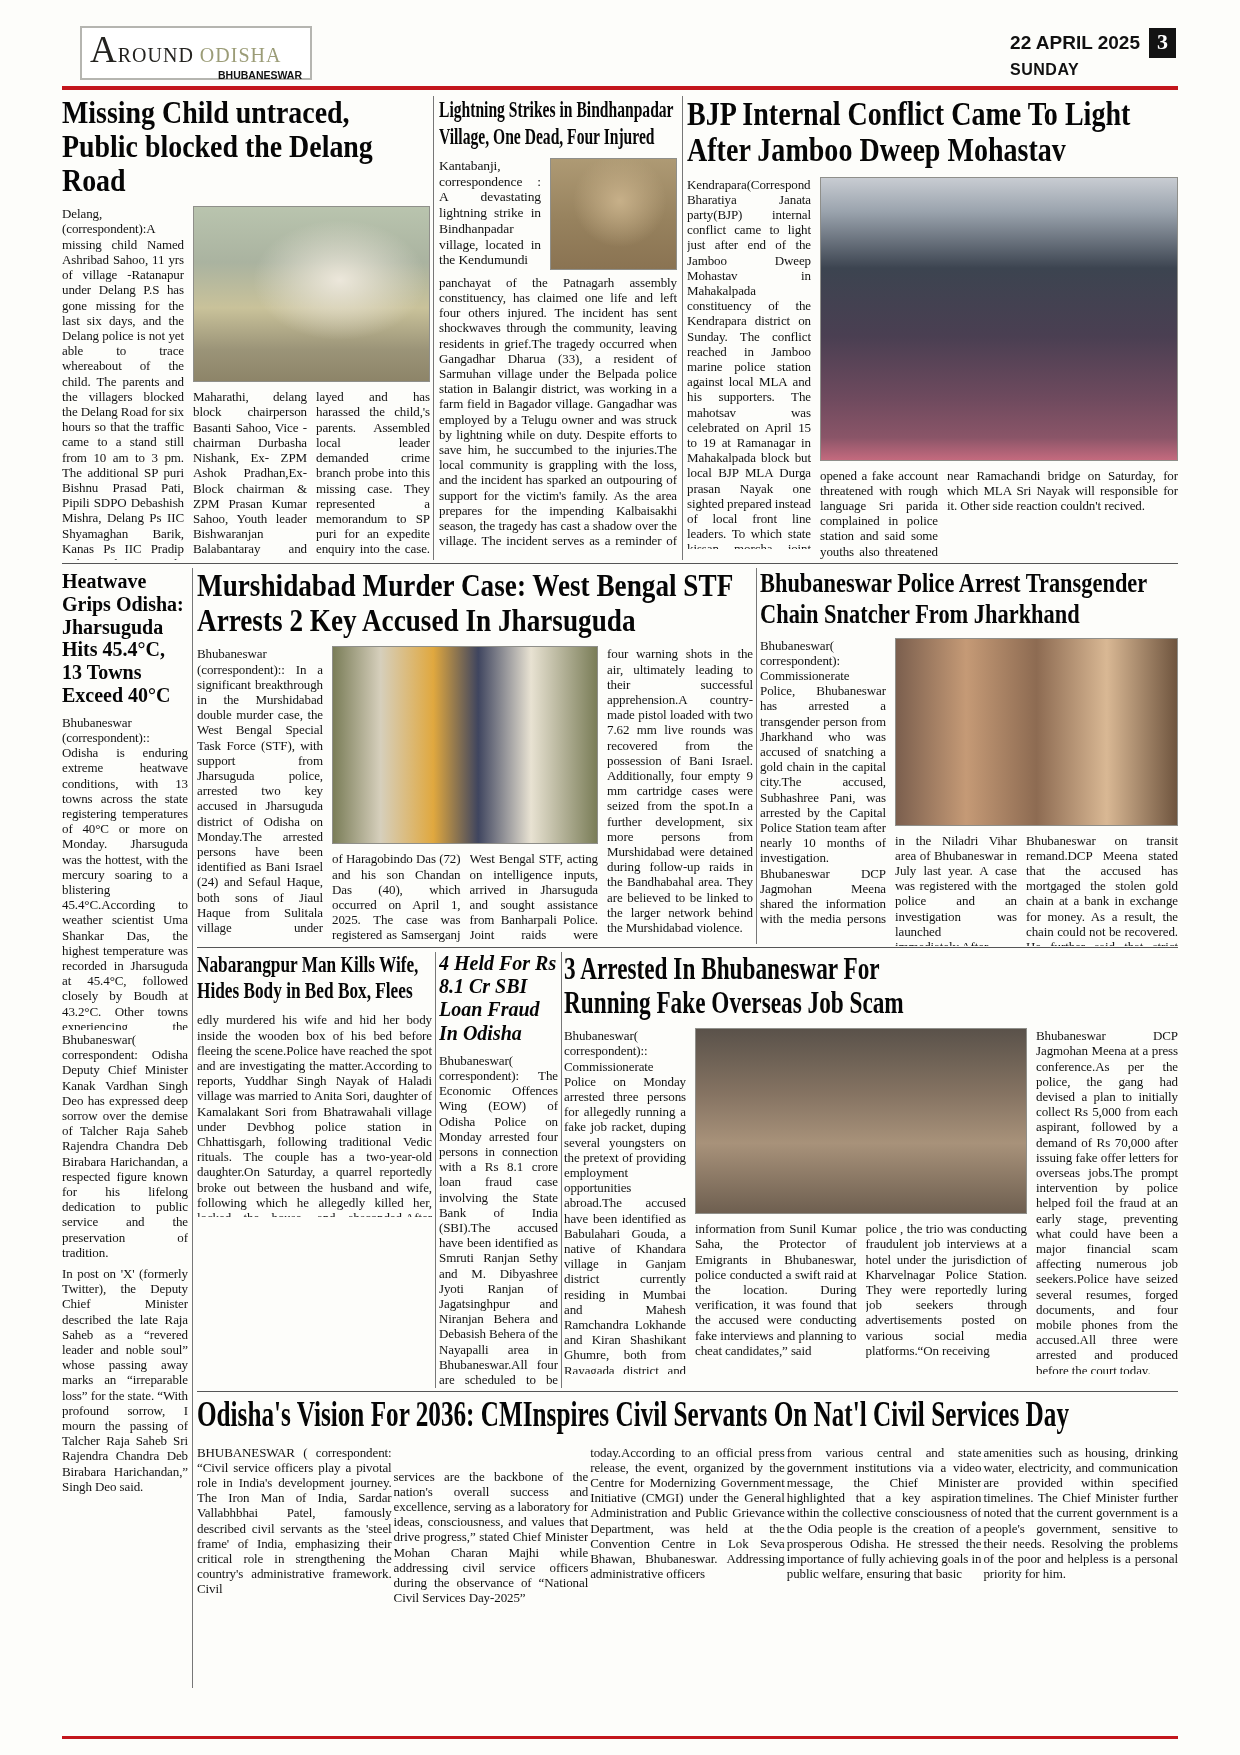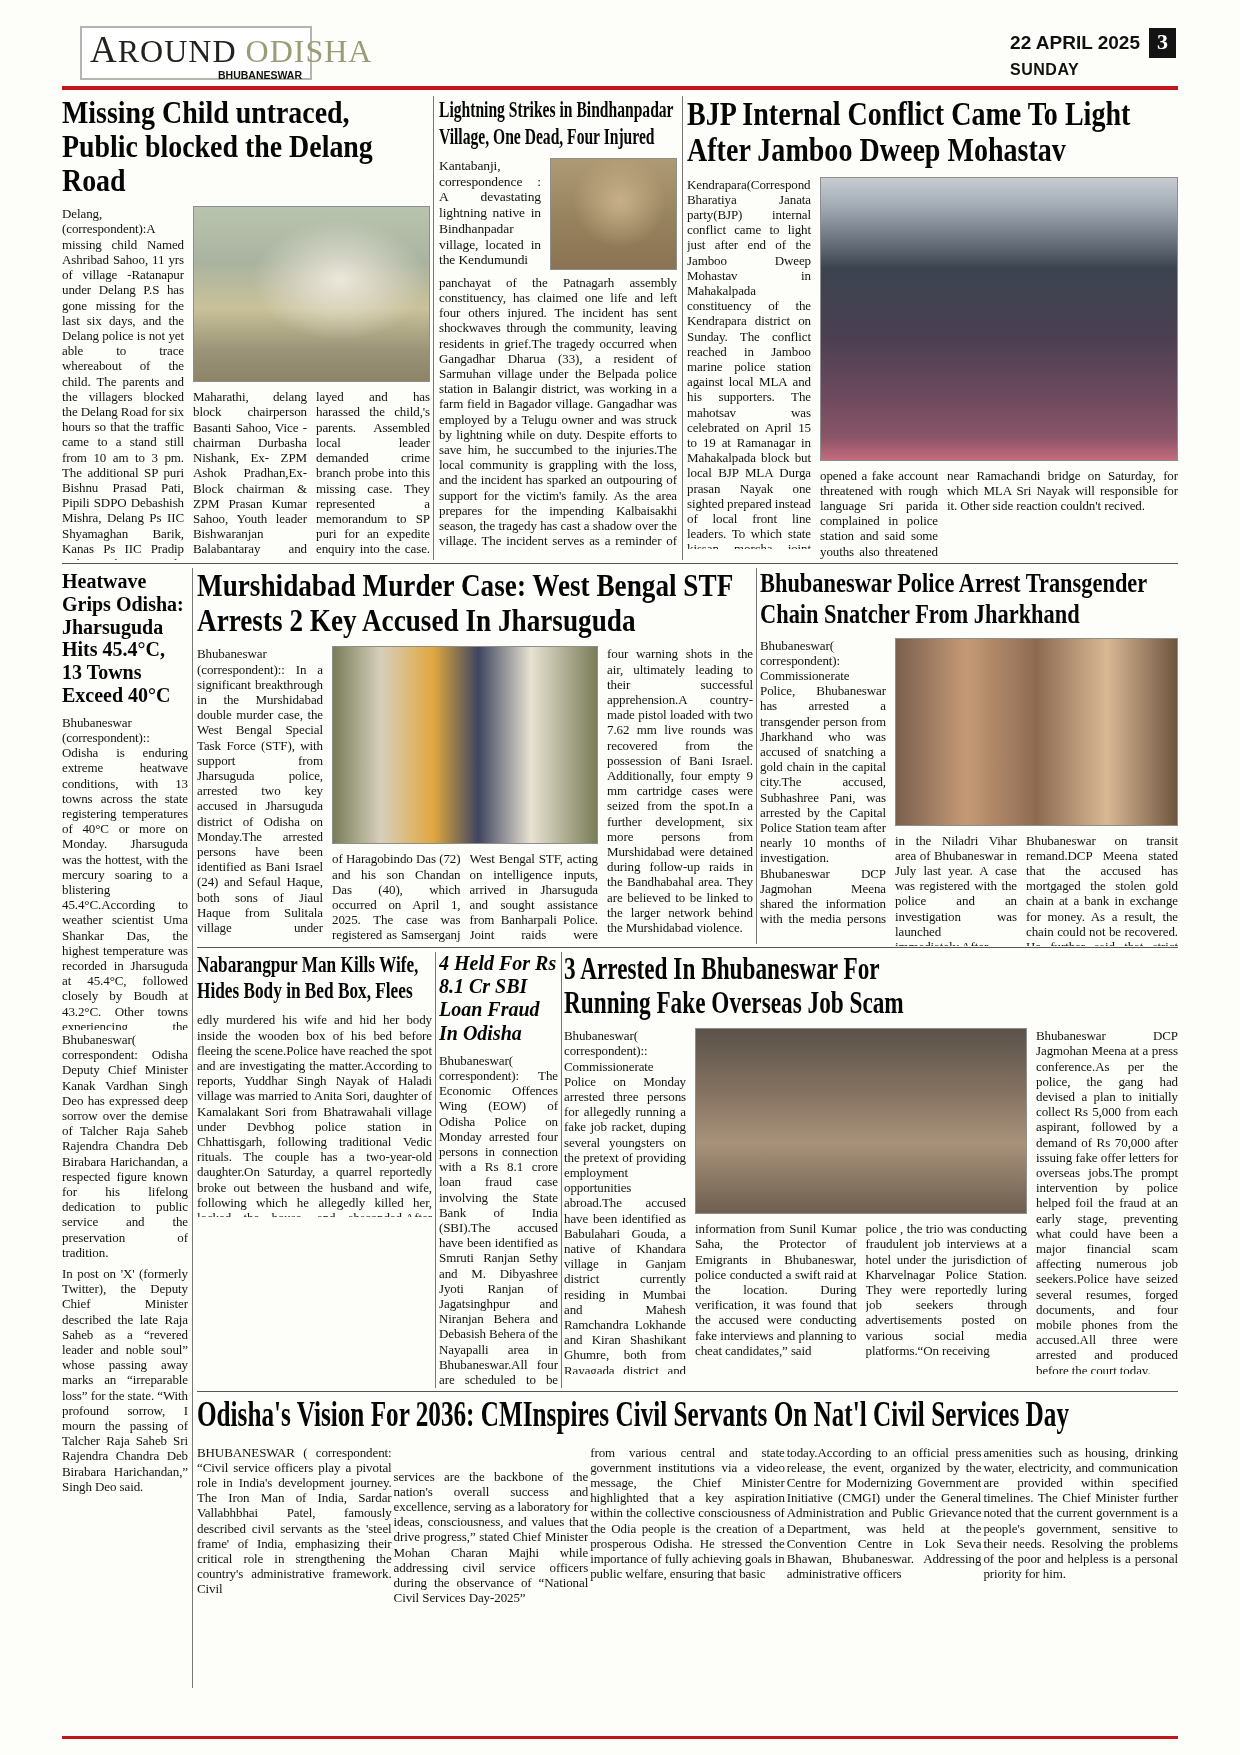--- a/index.html
+++ b/index.html
@@ -1,19 +1,19 @@
 <!DOCTYPE html>
 <html lang="en"><head>
 <meta charset="utf-8">
 <style>
   html,body{margin:0;padding:0;background:#e8e8e4;}
   .page{position:relative;width:1240px;height:1755px;background:#fdfdfa;margin:0 auto;overflow:hidden;font-family:"Liberation Serif",serif;color:#111;}
   
   .mast-box{position:absolute;left:80px;top:26px;width:232px;height:54px;border:2px solid #b5b5b0;background:#fff;padding:1px 8px 2px 8px;box-sizing:border-box;}
-  .mast-title{font-size:32px;line-height:1.15;letter-spacing:1px;white-space:nowrap;}
+  .mast-title{font-size:20px;line-height:1.15;letter-spacing:1px;white-space:nowrap;}
   .mast-title::first-letter{font-size:37px;}
   .mast-around{color:#23221f;}
   .mast-odisha{color:#9b9c77;}
   .mast-sub{text-align:right;font-family:"Liberation Sans",sans-serif;font-weight:bold;font-size:10.5px;color:#111;margin-top:-3px;}
   .date-block{position:absolute;right:64px;top:28px;font-family:"Liberation Sans",sans-serif;}
   .date-line{display:flex;align-items:center;justify-content:flex-end;gap:9px;font-weight:bold;font-size:19px;}
   .page-num{display:inline-block;background:#131313;color:#fff;font-size:22px;font-weight:bold;padding:3px 8px 5px 8px;line-height:1;font-family:"Liberation Serif",serif;}
   .day{font-weight:bold;font-size:16px;margin-top:3px;letter-spacing:0.5px;}
   .redrule{position:absolute;height:4px;background:#c3161c;}
   
@@ -60,21 +60,21 @@
           <div class="col" style="flex:1;">Maharathi, delang block chairperson Basanti Sahoo, Vice - chairman Durbasha Nishank, Ex- ZPM Ashok Pradhan,Ex-Block chairman &amp; ZPM Prasan Kumar Sahoo, Youth leader Bishwaranjan Balabantaray and other intellectuals expressed their dissatisfaction on enquiry process of the police which being de-</div>
           <div class="col" style="flex:1;">layed and has harassed the child,'s parents. Assembled local leader demanded crime branch probe into this missing case. They represented a memorandum to SP puri for an expedite enquiry into the case. After the reassurance of additional Sp puri, additional Tahasiladar Delang the public withdrew the strike expecting positivist.</div>
         </div>
       </div>
     </div>
   </section>
 
   <section class="article" style="left:439px;top:96px;width:238px;height:464px;">
     <h1 class="hl cx65" style="font-size:24px;line-height:1.12;">Lightning Strikes in Bindhanpadar Village, One Dead, Four Injured</h1>
     <div class="row" style="margin-bottom:5px;">
-      <div class="col" style="width:102px;flex-shrink:0;font-size:13.5px;">Kantabanji, correspondence : A devastating lightning native in Bindhanpadar village, located in the Kendumundi</div>
+      <div class="col" style="width:102px;flex-shrink:0;font-size:13.5px;">Kantabanji, correspondence : A devastating lightning strike in Bindhanpadar village, located in the Kendumundi</div>
       <div class="photo" style="flex:1;height:112px;background:radial-gradient(ellipse at 55% 38%,#c7b089 0%,rgba(199,176,137,0) 48%),linear-gradient(180deg,#ae9a74 0%,#97825e 55%,#8a7352 100%);" title="Victim lying on the ground in a field"></div>
     </div>
     <div class="col" style="height:272px;">panchayat of the Patnagarh assembly constituency, has claimed one life and left four others injured. The incident has sent shockwaves through the community, leaving residents in grief.The tragedy occurred when Gangadhar Dharua (33), a resident of Sarmuhan village under the Belpada police station in Balangir district, was working in a farm field in Bagador village. Gangadhar was employed by a Telugu owner and was struck by lightning while on duty. Despite efforts to save him, he succumbed to the injuries.The local community is grappling with the loss, and the incident has sparked an outpouring of support for the victim's family. As the area prepares for the impending Kalbaisakhi season, the tragedy has cast a shadow over the village. The incident serves as a reminder of the importance of taking precautions during severe weather conditions. The community is coming together to support each other during this difficult time, and the incident has highlighted the need for awareness about lightning safety and precautions.</div>
   </section>
 
   <section class="article" style="left:687px;top:96px;width:491px;height:464px;">
     <h1 class="hl cx85" style="font-size:33px;">BJP Internal Conflict Came To Light After Jamboo Dweep Mohastav</h1>
     <div class="row">
       <div class="col" style="width:124px;flex-shrink:0;height:372px;">Kendrapara(Correspondent): Bharatiya Janata party(BJP) internal conflict came to light just after end of the Jamboo Dweep Mohastav in Mahakalpada constituency of the Kendrapara district on Sunday. The conflict reached in Jamboo marine police station against local MLA and his supporters. The mahotsav was celebrated on April 15 to 19 at Ramanagar in Mahakalpada block but local BJP MLA Durga prasan Nayak one sighted prepared instead of local front line leaders. To which state kissan morcha joint secretary Pabitra Parida criticised on his face book post. In reaction some youths demanded to delete that post and</div>
       <div class="stack" style="flex:1;">
@@ -149,22 +149,22 @@
       </div>
       <div class="col" style="width:142px;flex-shrink:0;height:346px;">Bhubaneswar DCP Jagmohan Meena at a press conference.As per the police, the gang had devised a plan to initially collect Rs 5,000 from each aspirant, followed by a demand of Rs 70,000 after issuing fake offer letters for overseas jobs.The prompt intervention by police helped foil the fraud at an early stage, preventing what could have been a major financial scam affecting numerous job seekers.Police have seized several resumes, forged documents, and four mobile phones from the accused.All three were arrested and produced before the court today.</div>
     </div>
   </section>
 
   <section class="article" style="left:197px;top:1396px;width:981px;height:332px;">
     <h1 class="hl cx72" style="font-size:35px;margin-bottom:10px;">Odisha's Vision For 2036: CMInspires Civil Servants On Nat'l Civil Services Day</h1>
     <div class="row" style="gap:2px;">
       <div class="col" style="flex:1;height:268px;">BHUBANESWAR ( correspondent: “Civil service officers play a pivotal role in India's development journey. The Iron Man of India, Sardar Vallabhbhai Patel, famously described civil servants as the 'steel frame' of India, emphasizing their critical role in strengthening the country's administrative framework. Civil</div>
       <div class="col" style="flex:1;height:268px;margin-top:24px;">services are the backbone of the nation's overall success and excellence, serving as a laboratory for ideas, consciousness, and values that drive progress,” stated Chief Minister Mohan Charan Majhi while addressing civil service officers during the observance of “National Civil Services Day-2025”</div>
+      <div class="col" style="flex:1;height:268px;">today.According to an official press release, the event, organized by the Centre for Modernizing Government Initiative (CMGI) under the General Administration and Public Grievance Department, was held at the Convention Centre in Lok Seva Bhawan, Bhubaneswar. Addressing administrative officers</div>
       <div class="col" style="flex:1;height:268px;">from various central and state government institutions via a video message, the Chief Minister highlighted that a key aspiration within the collective consciousness of the Odia people is the creation of a prosperous Odisha. He stressed the importance of fully achieving goals in public welfare, ensuring that basic</div>
-      <div class="col" style="flex:1;height:268px;">today.According to an official press release, the event, organized by the Centre for Modernizing Government Initiative (CMGI) under the General Administration and Public Grievance Department, was held at the Convention Centre in Lok Seva Bhawan, Bhubaneswar. Addressing administrative officers</div>
       <div class="col" style="flex:1;height:268px;">amenities such as housing, drinking water, electricity, and communication are provided within specified timelines. The Chief Minister further noted that the current government is a people's government, sensitive to their needs. Resolving the problems of the poor and helpless is a personal priority for him.</div>
     </div>
   </section>
 
   <div class="vr" style="left:433px;top:96px;height:464px;"></div>
   <div class="vr" style="left:682px;top:96px;height:464px;"></div>
   <div class="hrule" style="left:62px;top:563px;width:1116px;"></div>
   <div class="vr" style="left:192px;top:568px;height:1120px;"></div>
   <div class="vr" style="left:756px;top:568px;height:376px;"></div>
   <div class="hrule" style="left:197px;top:947px;width:981px;"></div>

